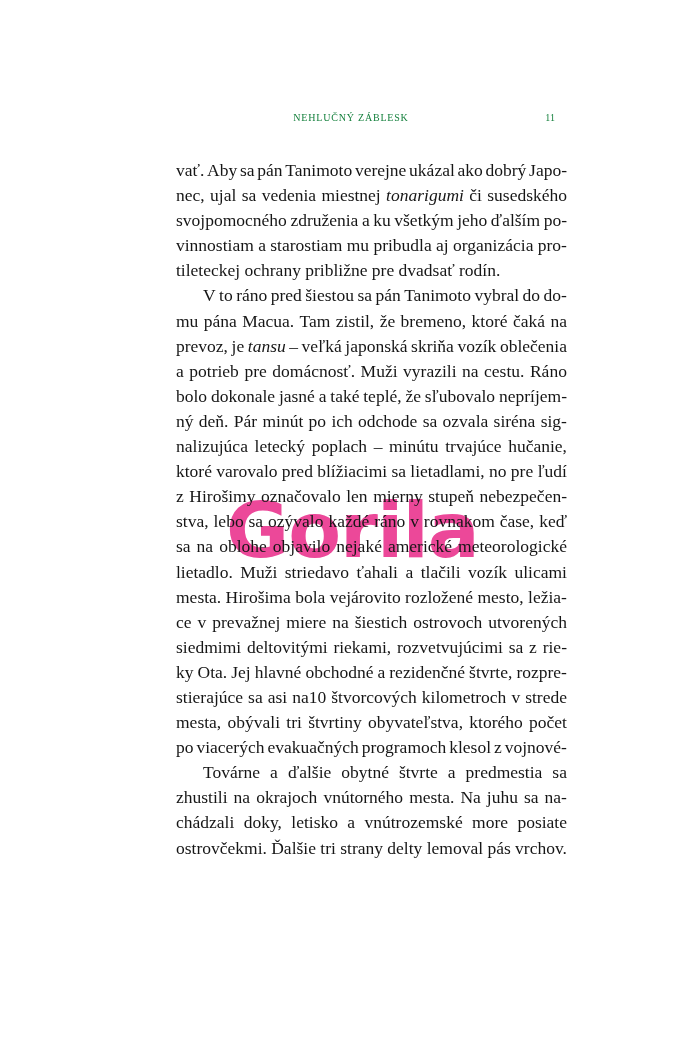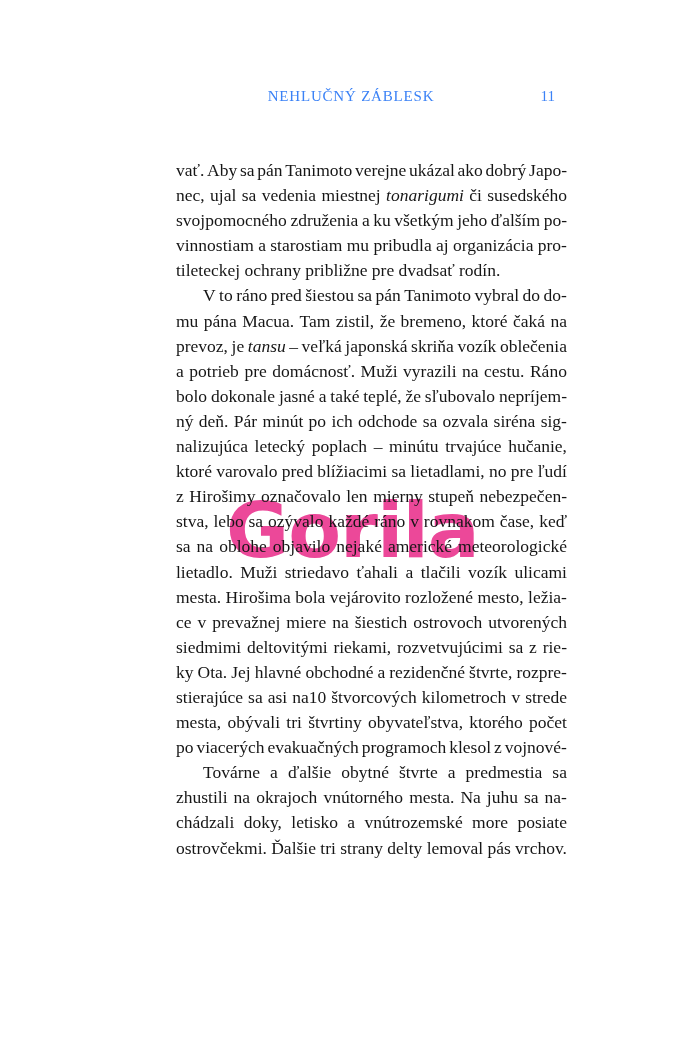--- a/index.html
+++ b/index.html
@@ -8,26 +8,26 @@
     width: 700px;
     height: 1060px;
     background: #ffffff;
     overflow: hidden;
     font-family: "Liberation Serif", "DejaVu Serif", serif;
     color: #161616;
   }
   .header {
     position: absolute;
     left: 135px;
-    top: 88px;
+    top: 112px;
     width: 432px;
     height: 20px;
-    font-size: 15px;
+    font-size: 10px;
     letter-spacing: 0.8px;
-    color: #3b82f6;
+    color: #15803d;
     text-align: center;
   }
   .running-title { display: inline-block; }
   .page-number {
     position: absolute;
     top: 0;
     right: 12px;
     letter-spacing: 0;
   }
   .watermark {

